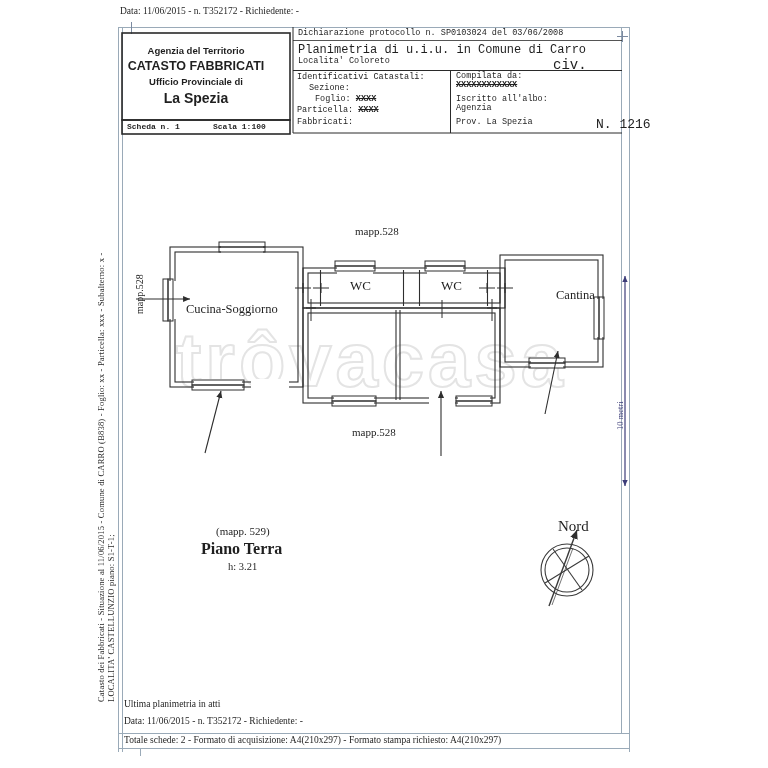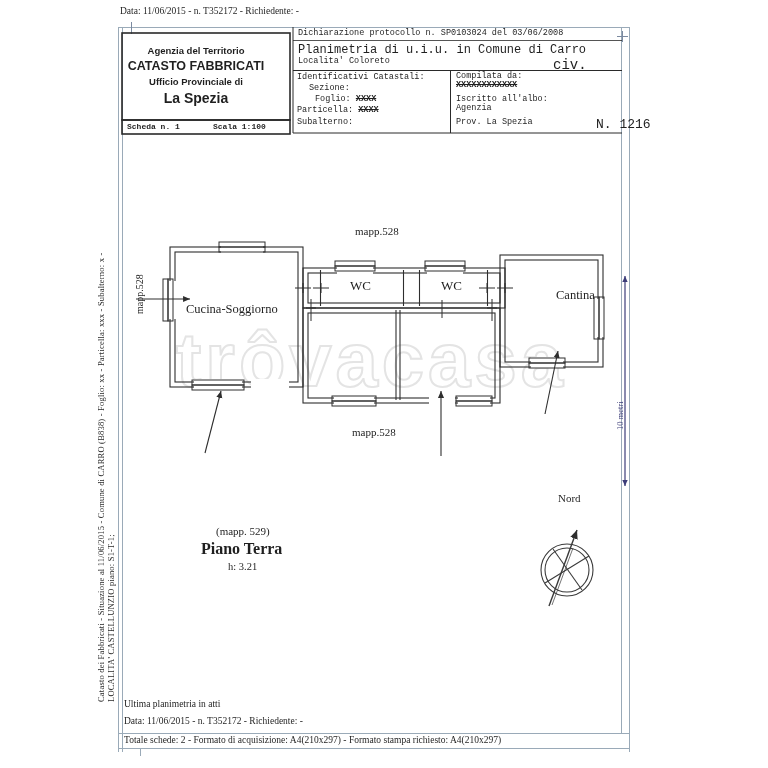--- a/index.html
+++ b/index.html
@@ -171,21 +171,21 @@
 
 <div class="t mono" style="left:298px;top:29px;font-size:8.5px;">Dichiarazione protocollo n. SP0103024 del 03/06/2008</div>
 <div class="t mono" style="left:298px;top:44px;font-size:12px;">Planimetria di u.i.u. in Comune di Carro</div>
 <div class="t mono" style="left:298px;top:57px;font-size:8.5px;">Localita' Coloreto</div>
 <div class="t mono" style="left:553px;top:57px;font-size:14px;">civ.</div>
 
 <div class="t mono" style="left:297px;top:73px;font-size:8.5px;">Identificativi Catastali:</div>
 <div class="t mono" style="left:309px;top:84px;font-size:8.5px;">Sezione:</div>
 <div class="t mono" style="left:315px;top:95px;font-size:8.5px;"><span>Foglio:</span>&nbsp;<span class="redacted">XXXX</span></div>
 <div class="t mono" style="left:297px;top:106px;font-size:8.5px;"><span>Particella:</span>&nbsp;<span class="redacted">XXXX</span></div>
-<div class="t mono" style="left:297px;top:118px;font-size:8.5px;">Subalterno:</div>
+<div class="t mono" style="left:297px;top:118px;font-size:8.5px;">Fabbricati:</div>
 
 <div class="t mono" style="left:456px;top:72px;font-size:8.5px;">Compilata da:</div>
 <div class="t mono redacted" style="left:456px;top:81px;font-size:8.5px;">XXXXXXXXXXXX</div>
 <div class="t mono" style="left:456px;top:95px;font-size:8.5px;">Iscritto all'albo:</div>
 <div class="t mono" style="left:456px;top:104px;font-size:8.5px;">Agenzia</div>
 <div class="t mono" style="left:456px;top:118px;font-size:8.5px;">Prov. La Spezia</div>
 <div class="t mono" style="left:572px;top:118px;font-size:13px;margin-left:24px;">N. 1216</div>
 
 <div class="t serif" style="left:355px;top:225px;font-size:11px;">mapp.528</div>
 <div class="t serif rot" style="left:134px;top:314px;font-size:10px;">mapp.528</div>
@@ -193,21 +193,21 @@
 
 <div class="t serif" style="left:186px;top:302px;font-size:12.5px;">Cucina-Soggiorno</div>
 <div class="t serif" style="left:350px;top:279px;font-size:13px;">WC</div>
 <div class="t serif" style="left:441px;top:279px;font-size:13px;">WC</div>
 <div class="t serif" style="left:524px;top:288px;font-size:12.5px;margin-left:32px;">Cantina</div>
 
 <div class="t serif" style="left:216px;top:525px;font-size:11px;">(mapp. 529)</div>
 <div class="t serif" style="left:201px;top:540px;font-size:16px;font-weight:bold;">Piano Terra</div>
 <div class="t serif" style="left:228px;top:561px;font-size:10.5px;">h: 3.21</div>
 
-<div class="t serif" style="left:558px;top:492px;font-size:11px;text-align:right;">Nord</div>
+<div class="t serif" style="left:558px;top:518px;font-size:15px;text-align:right;">Nord</div>
 <div class="t serif rot navy" style="left:616px;top:430px;font-size:8.5px;">10 metri</div>
 
 <div class="t serif rot margin-text" style="left:97px;top:702px;">Catasto dei Fabbricati - Situazione al 11/06/2015 - Comune di CARRO (B838) - Foglio: xx - Particella: xxx - Subalterno: x -</div>
 <div class="t serif rot margin-text" style="left:107px;top:702px;">LOCALITA' CASTELLUNZIO piano: S1-T-1;</div>
 
 <div class="t serif" style="left:124px;top:699px;font-size:9.5px;">Ultima planimetria in atti</div>
 <div class="t serif" style="left:124px;top:716px;font-size:9.5px;">Data: 11/06/2015 - n. T352172 - Richiedente: -</div>
 <div class="t serif" style="left:124px;top:735px;font-size:9.5px;">Totale schede: 2 - Formato di acquisizione: A4(210x297)  - Formato stampa richiesto: A4(210x297)</div>
 
 </body></html>

